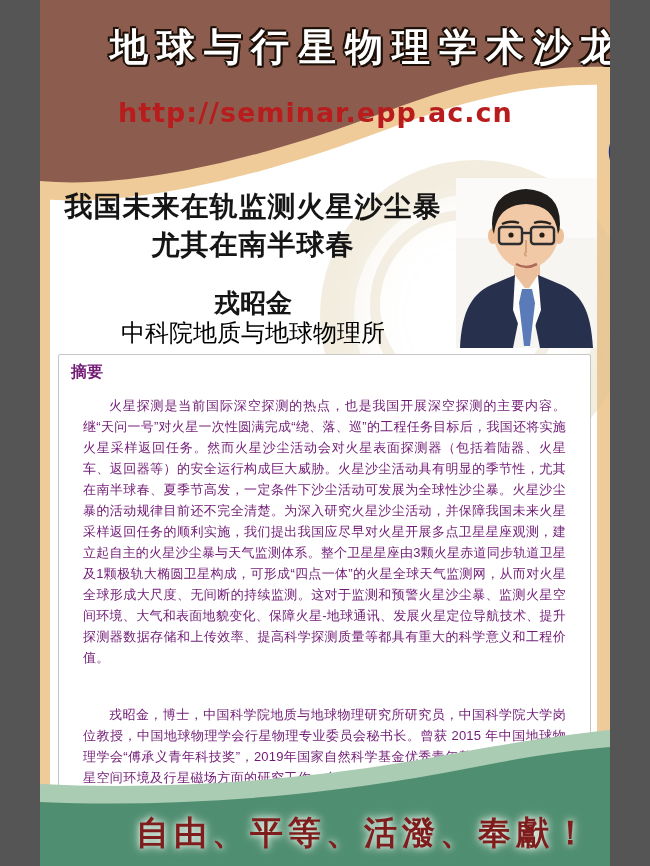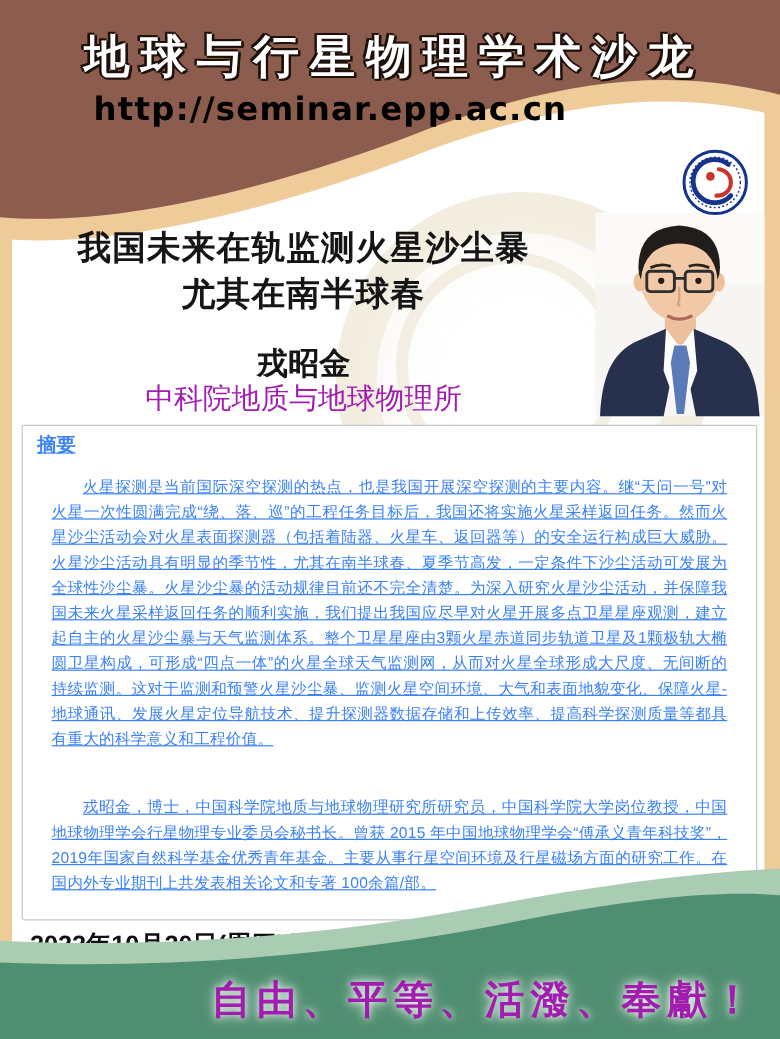--- a/index.html
+++ b/index.html
@@ -1,18 +1,18 @@
 <!DOCTYPE html>
 <html><head>
 <meta charset="utf-8">
 <style>
   html,body{margin:0;padding:0;}
   body{font-family:"Liberation Sans",sans-serif;background:#555;}
   .poster{
-    position:relative;width:650px;height:866px;margin:0 auto;
+    position:relative;width:570px;height:866px;margin:0 auto;
     background:#efcb99;overflow:hidden;
   }
   
   .panel{
     position:absolute;left:10px;right:13px;top:0;bottom:0;
     background:#ffffff;z-index:1;
   }
   
   .watermark{
     position:absolute;left:280px;top:160px;width:270px;height:270px;
@@ -26,50 +26,50 @@
     border:10px solid rgba(216,194,152,0.25);z-index:1;pointer-events:none;
   }
   .header-wave{position:absolute;top:0;left:0;z-index:2;display:block;}
   .header-text{
     position:absolute;left:70px;top:22px;z-index:3;
     color:#ffffff;font-family:"DejaVu Serif",serif;font-weight:bold;
     font-size:38px;letter-spacing:9px;white-space:nowrap;
     text-shadow:-2px 0 0 #1c1008,2px 0 0 #1c1008,0 -2px 0 #1c1008,0 2px 0 #1c1008,2px 2px 0 #1c1008,-2px -2px 0 #1c1008;
   }
   .header-url{
-    position:absolute;left:78px;top:76px;z-index:3;
-    color:#000000;font-weight:bold;font-size:27px;letter-spacing:1px;
+    position:absolute;left:78px;top:97px;z-index:3;
+    color:#b91c1c;font-weight:bold;font-size:27px;letter-spacing:1px;
     font-family:"DejaVu Sans",sans-serif;
   }
   .logo{position:absolute;left:568px;top:124px;z-index:3;}
   .content{position:absolute;left:10px;right:13px;top:176px;z-index:2;}
-  .title-row{display:flex;align-items:center;}
+  .title-row{display:flex;align-items:flex-end;}
   .title-col{flex:1;text-align:center;padding-top:12px;color:#151515;}
   .talk-title{font-size:28px;font-weight:bold;line-height:38px;letter-spacing:1px;}
   .speaker{font-size:26px;font-weight:bold;margin-top:24px;line-height:30px;}
-  .affiliation{font-size:24px;line-height:30px;color:#a21caf;}
+  .affiliation{font-size:24px;line-height:30px;color:#000000;}
   .photo{width:141px;height:170px;flex:0 0 auto;display:block;}
   .infobox{
     margin:6px 6px 0 8px;border:1px solid #c6c6c6;border-radius:2px;
-    background:#fff;padding:6px 12px 8px 12px;color:#3b82f6;text-decoration:underline;
+    background:#fff;padding:6px 12px 8px 12px;color:#701a75;
   }
   .sec-heading{font-size:16px;font-weight:bold;line-height:22px;}
   .sec-body{
     font-size:13px;line-height:21px;text-align:justify;
     text-indent:2em;margin:12px;letter-spacing:0.2px;
   }
   .gap{height:12px;}
   .meeting{margin:7px 0 0 15px;color:#101010;font-weight:bold;}
   .m-date{font-size:21px;line-height:27px;}
   .m-line{font-size:20px;line-height:26px;}
   .footer-wave{position:absolute;bottom:0;left:0;z-index:2;display:block;}
   .motto{
     position:absolute;right:18px;bottom:10px;z-index:3;
     font-family:"DejaVu Serif",serif;font-weight:bold;font-size:33px;
-    letter-spacing:5px;color:#a21caf;white-space:nowrap;
+    letter-spacing:5px;color:#7f1d1d;white-space:nowrap;
     text-shadow:0 0 6px rgba(240,248,240,0.95),0 0 12px rgba(240,248,240,0.8);
   }
 </style>
 </head>
 <body>
 
 <div class="poster">
 
   <div class="panel"></div>
   <div class="watermark"></div>

